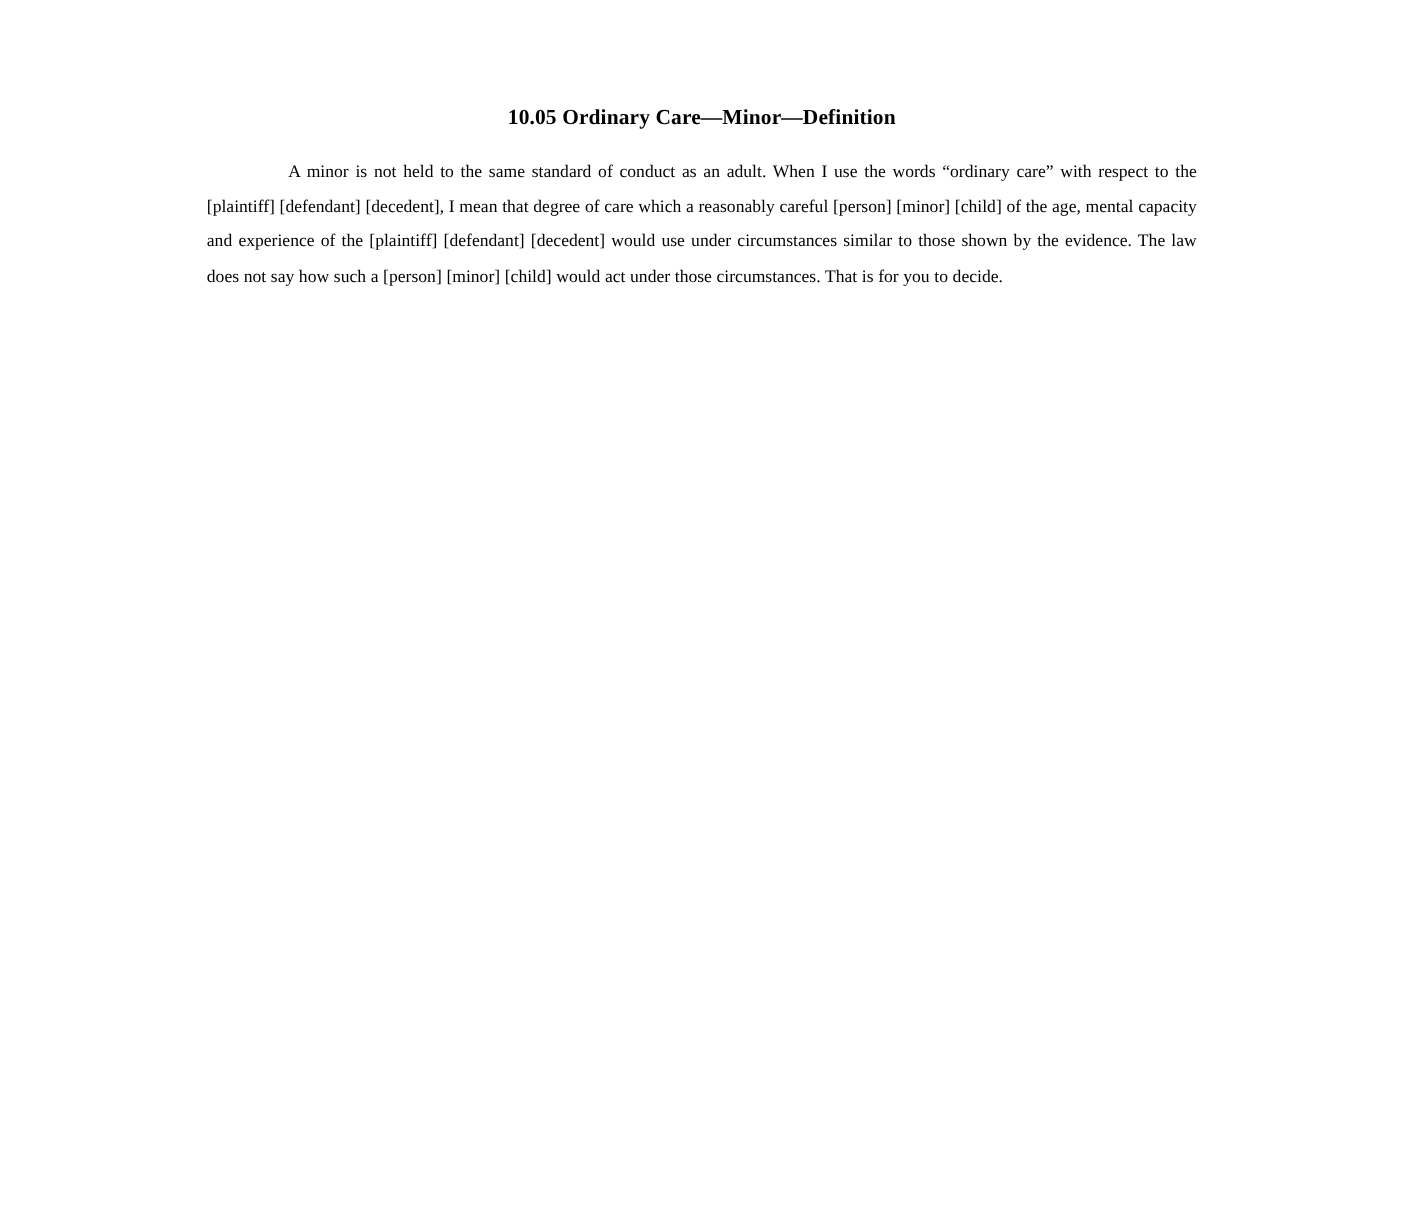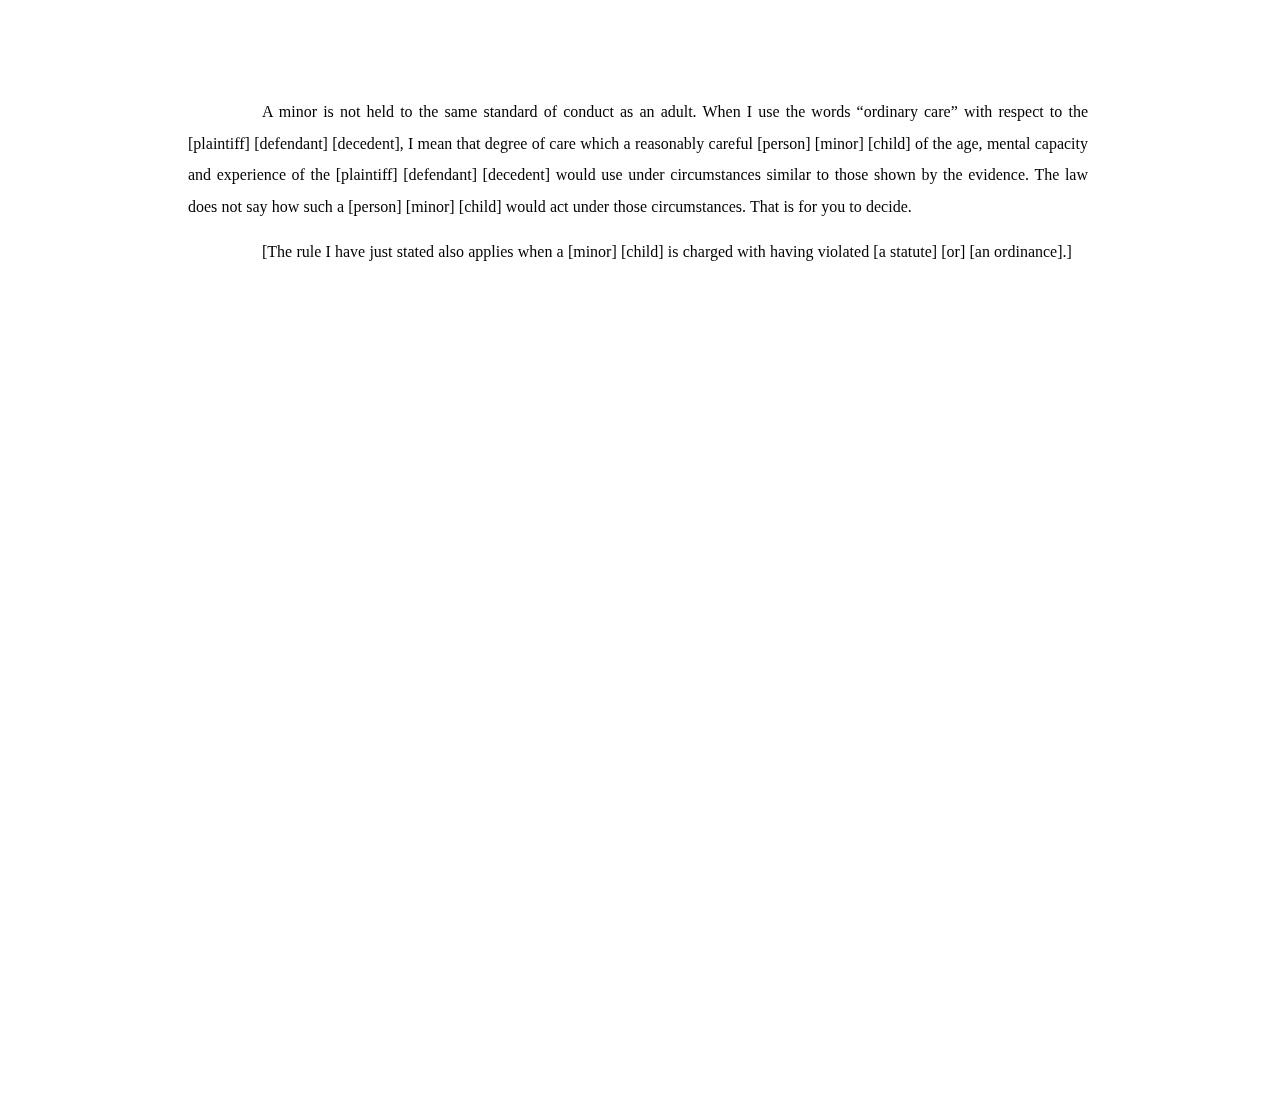--- a/index.html
+++ b/index.html
@@ -43,16 +43,16 @@
   }
   .para:last-child {
     margin-bottom: 0;
   }
 </style>
 </head>
 <body>
 
 <div class="page">
   <div class="content">
+    <h1 class="doc-title">10.05 Ordinary Care—Minor—Definition</h1>
     <p class="para">A minor is not held to the same standard of conduct as an adult. When I use the words “ordinary care” with respect to the [plaintiff] [defendant] [decedent], I mean that degree of care which a reasonably careful [person] [minor] [child] of the age, mental capacity and experience of the [plaintiff] [defendant] [decedent] would use under circumstances similar to those shown by the evidence. The law does not say how such a [person] [minor] [child] would act under those circumstances. That is for you to decide.</p>
-    <p class="para">[The rule I have just stated also applies when a [minor] [child] is charged with having violated [a statute] [or] [an ordinance].]</p>
   </div>
 </div>
 
 </body></html>

